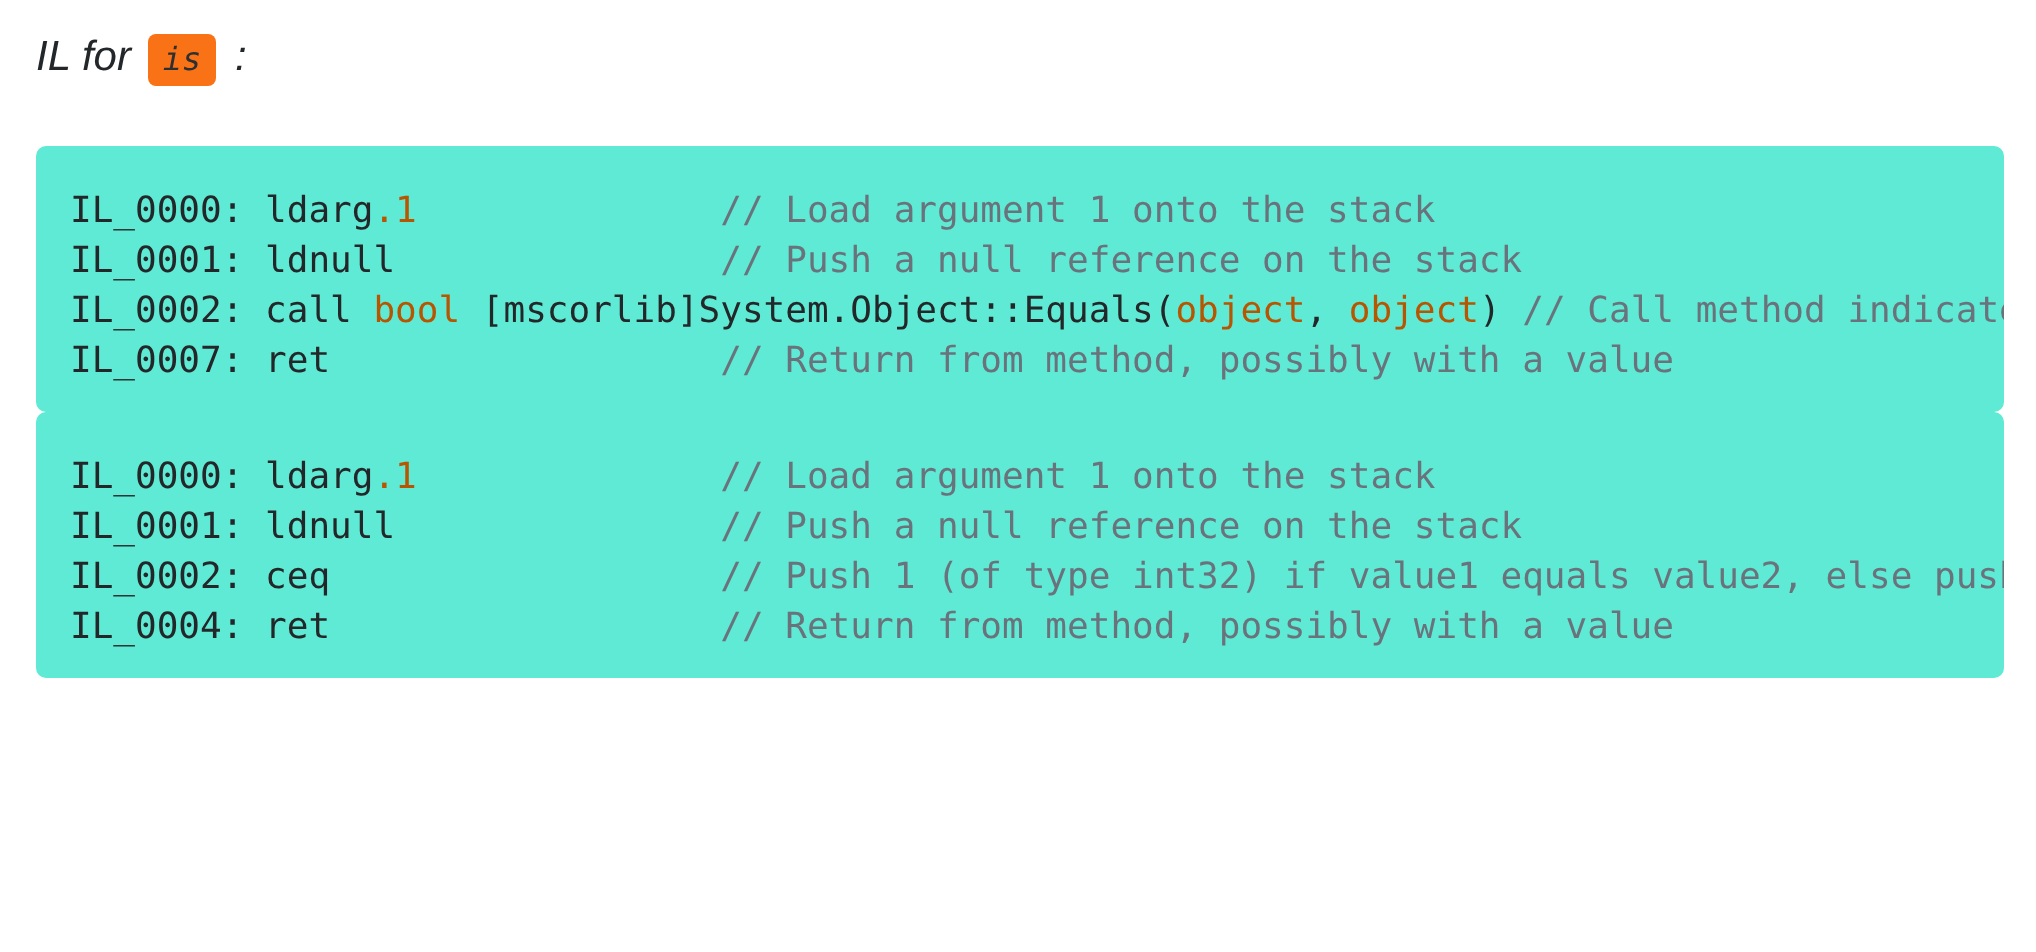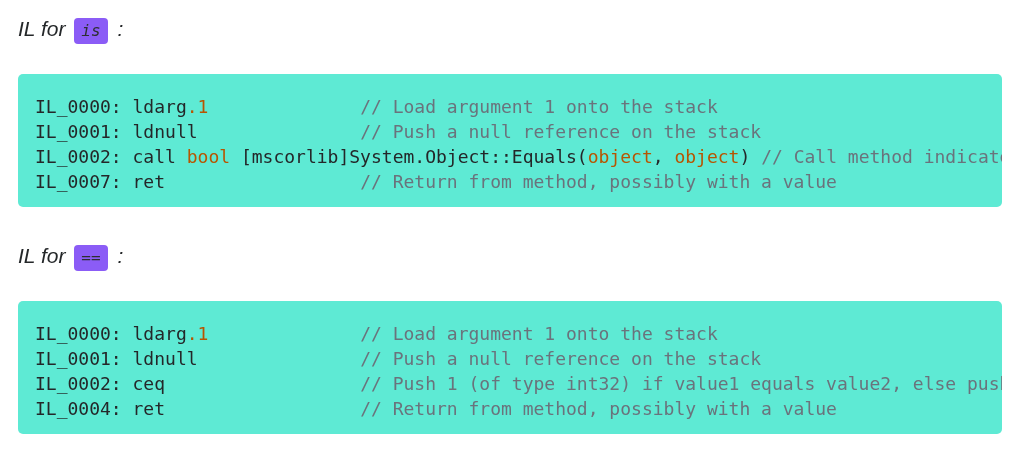--- a/index.html
+++ b/index.html
@@ -22,21 +22,21 @@
     line-height: 27px;
     color: #242729;
     margin: 0 0 30px 0;
   }
   .section + .section .il-heading {
     margin-top: 35px;
   }
   .inline-code {
     font-family: "DejaVu Sans Mono", "Liberation Mono", monospace;
     font-size: 16px;
-    background: #8b5cf6;
+    background: #f97316;
     color: #2d2f31;
     border-radius: 4px;
     padding: 3px 7px 4px 7px;
     margin: 0 4px 0 3px;
   }
   .code-block {
     margin: 0;
     background: #5eead4;
     border-radius: 5px;
     padding: 20px 17px 13px 17px;
@@ -76,21 +76,16 @@
   <section class="section">
     <div class="il-heading">
       <span>IL for</span>
       <code class="inline-code">is</code>
       <span>:</span>
     </div>
     <pre class="code-block"><div class="code-line"><span class="tok-plain">IL_0000: ldarg</span><span class="tok-number">.1</span><span class="tok-plain">              </span><span class="tok-comment">// Load argument 1 onto the stack</span></div><div class="code-line"><span class="tok-plain">IL_0001: ldnull</span><span class="tok-plain">               </span><span class="tok-comment">// Push a null reference on the stack</span></div><div class="code-line"><span class="tok-plain">IL_0002: call </span><span class="tok-literal">bool</span><span class="tok-plain"> [mscorlib]System.Object::Equals(</span><span class="tok-literal">object</span><span class="tok-plain">, </span><span class="tok-literal">object</span><span class="tok-plain">) </span><span class="tok-comment">// Call method indicated on the stack with arguments</span></div><div class="code-line"><span class="tok-plain">IL_0007: ret</span><span class="tok-plain">                  </span><span class="tok-comment">// Return from method, possibly with a value</span></div></pre>
   </section>
 
   <section class="section">
-    <div class="il-heading">
-      <span>IL for</span>
-      <code class="inline-code">==</code>
-      <span>:</span>
-    </div>
     <pre class="code-block"><div class="code-line"><span class="tok-plain">IL_0000: ldarg</span><span class="tok-number">.1</span><span class="tok-plain">              </span><span class="tok-comment">// Load argument 1 onto the stack</span></div><div class="code-line"><span class="tok-plain">IL_0001: ldnull</span><span class="tok-plain">               </span><span class="tok-comment">// Push a null reference on the stack</span></div><div class="code-line"><span class="tok-plain">IL_0002: ceq</span><span class="tok-plain">                  </span><span class="tok-comment">// Push 1 (of type int32) if value1 equals value2, else push 0</span></div><div class="code-line"><span class="tok-plain">IL_0004: ret</span><span class="tok-plain">                  </span><span class="tok-comment">// Return from method, possibly with a value</span></div></pre>
   </section>
 
 </div>
 
 </body></html>

